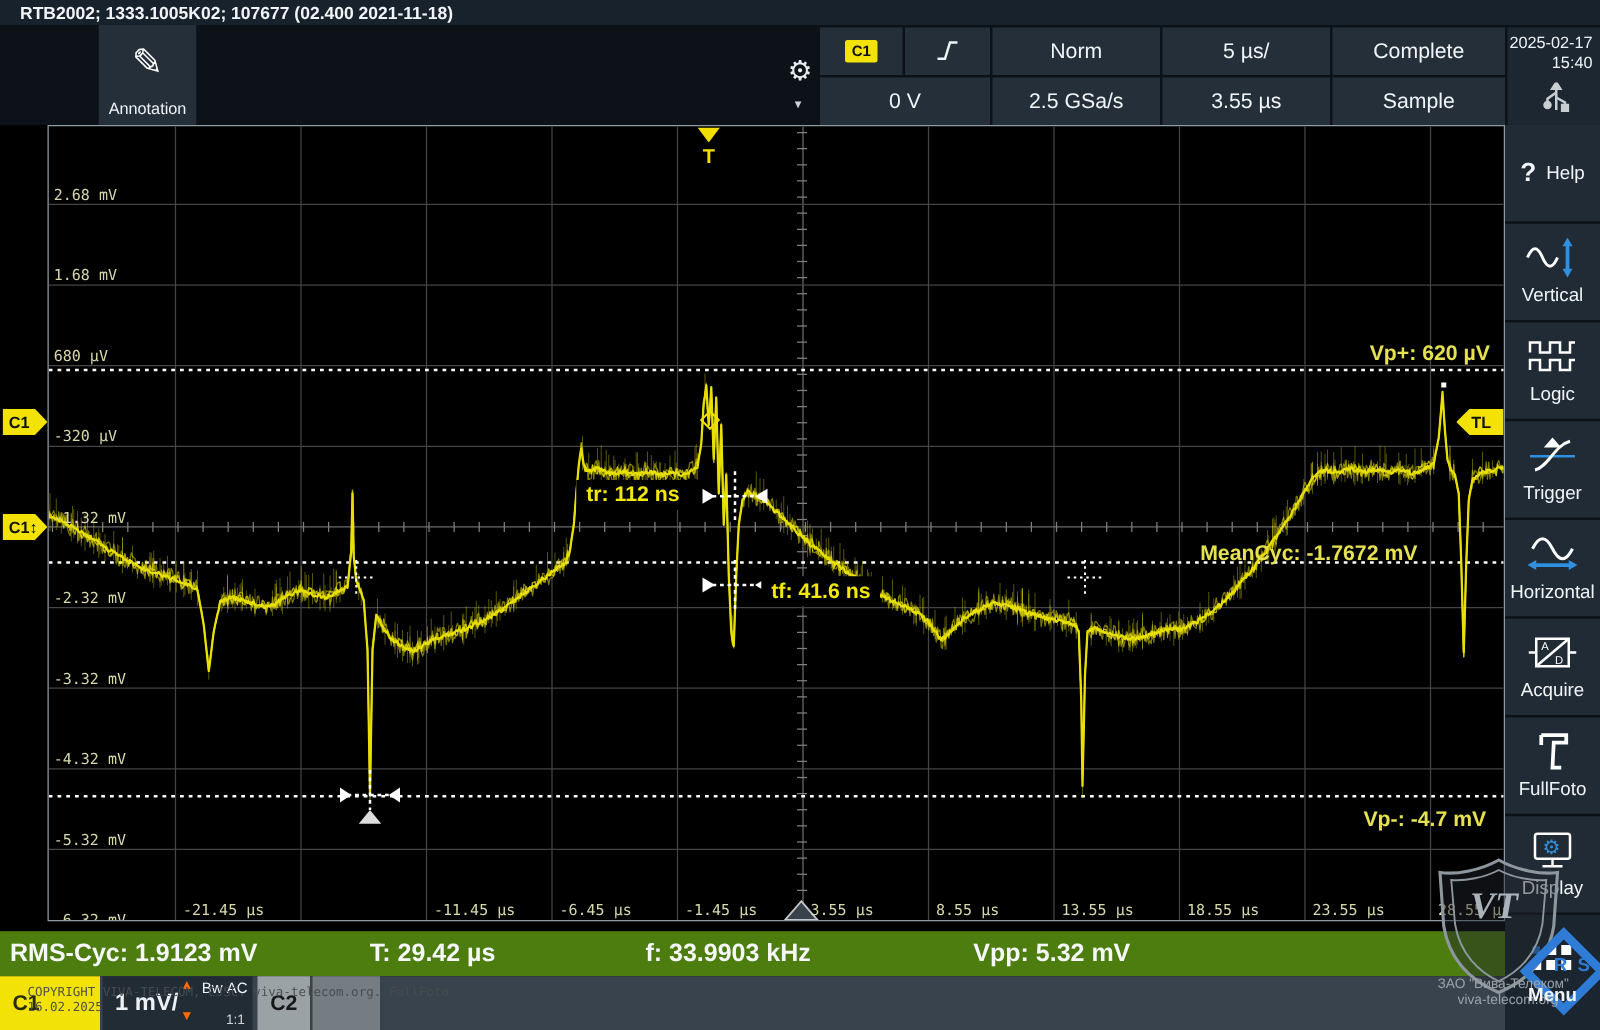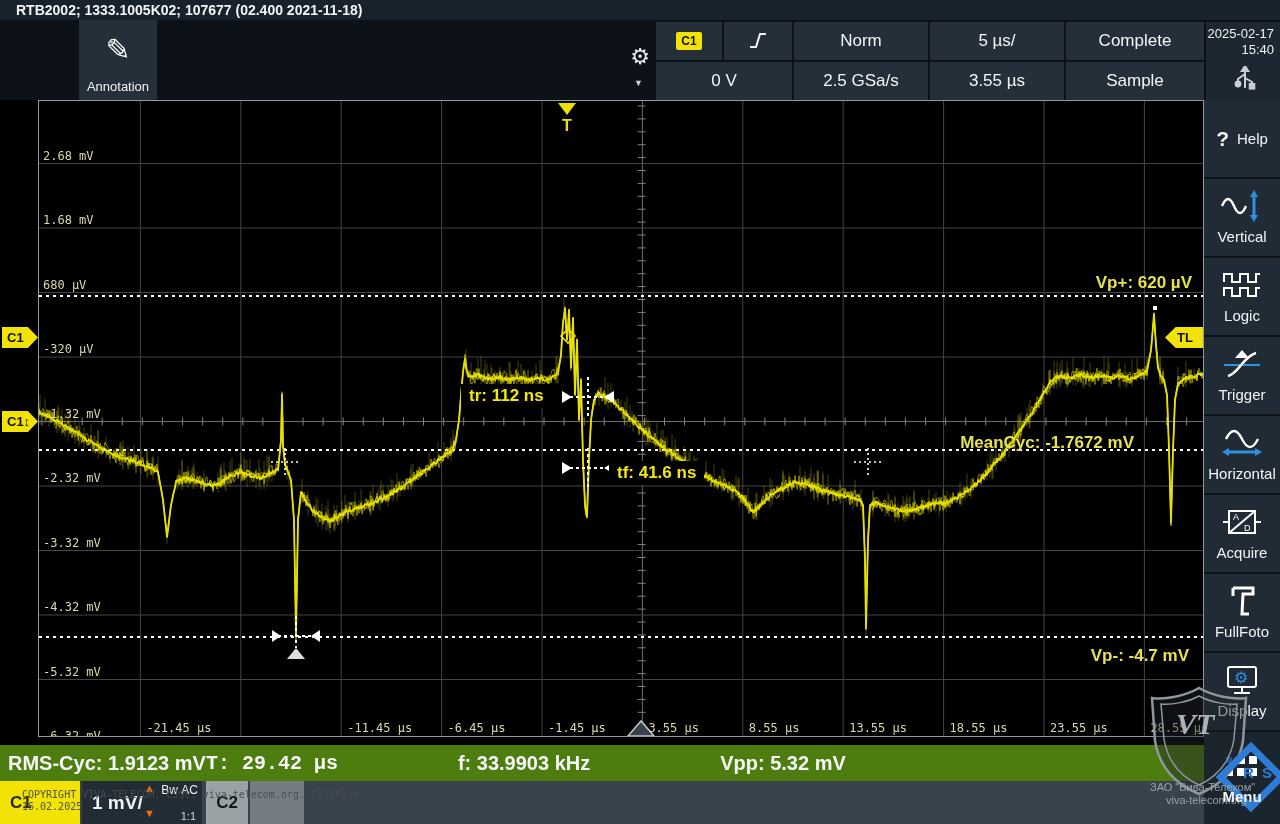--- a/index.html
+++ b/index.html
@@ -399,21 +399,21 @@
     
     <div class="ytag" style="left:1126px;top:226px;width:38px;padding-left:12px;
          clip-path:polygon(28% 0,100% 0,100% 100%,28% 100%,0 50%);">TL</div>
   </div>
 
   <div class="ytag" style="left:2px;top:327px;width:36px;clip-path:polygon(0 0,72% 0,100% 50%,72% 100%,0 100%);">C1</div>
   <div class="ytag" style="left:2px;top:411px;width:36px;clip-path:polygon(0 0,72% 0,100% 50%,72% 100%,0 100%);">C1↕</div>
 
   <div id="meas-bar" class="abs">
     <span style="margin-left:8px;">RMS-Cyc: 1.9123 mV</span>
-    <span style="font-family:Liberation Mono, monospace;">T: 29.42 µs</span>
+    <span style="margin-left:90px;">T: 29.42 µs</span>
     <span style="margin-left:120px;">f: 33.9903 kHz</span>
     <span style="margin-left:130px;">Vpp: 5.32 mV</span>
   </div>
 
   <div id="chan-bar" class="abs">
     <div class="abs" style="left:0;top:0;width:80px;height:43px;background:#f2e206;color:#2a2a00;
          font-weight:bold;font-size:17px;line-height:43px;padding-left:10px;box-sizing:border-box;">C1</div>
     <div class="abs" style="left:82px;top:0;width:120px;height:43px;background:#222c35;">
       <span class="abs" style="left:10px;top:11px;font-size:19px;font-weight:bold;">1 mV/</span>
       <span class="abs" style="left:62px;top:1px;color:#ff6a00;font-size:11px;">▲</span>

